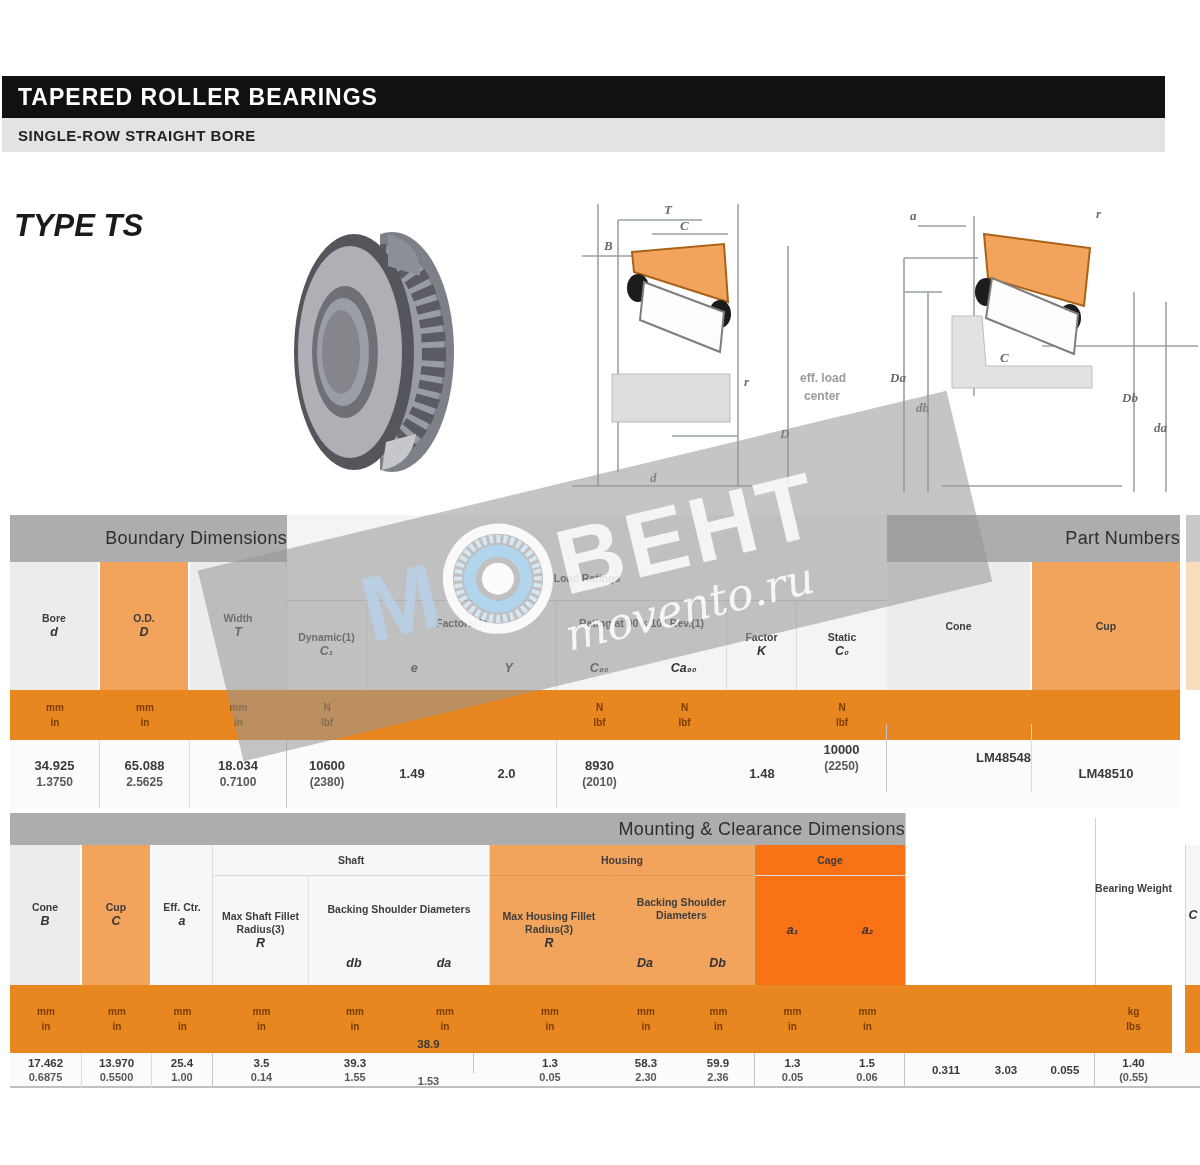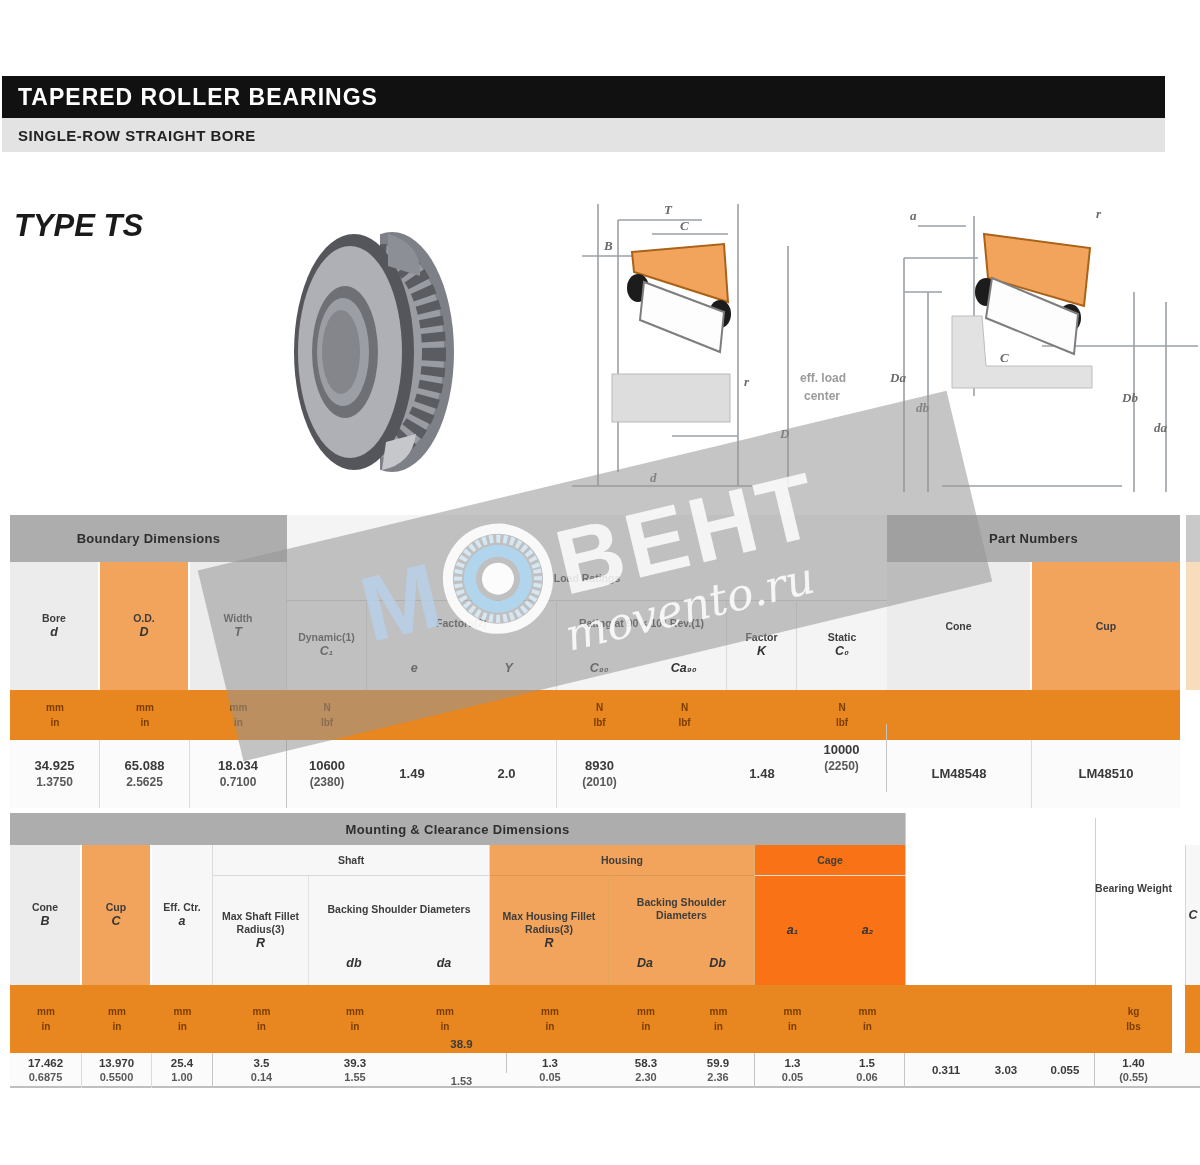--- a/index.html
+++ b/index.html
@@ -1,19 +1,19 @@
 <!DOCTYPE html>
 <html><head>
 <meta charset="utf-8">
 <style>
   html,body{margin:0;padding:0;background:#fff;font-family:"Liberation Sans",sans-serif;}
   #page{position:relative;width:1200px;height:1165px;background:#ffffff;overflow:hidden;}
   .abs{position:absolute;box-sizing:border-box;}
   .flexc{display:flex;flex-direction:column;align-items:center;justify-content:center;text-align:center;}
-  .hdr-band{background:#ADADAD;color:#2e2e2e;font-weight:700;font-size:13px;letter-spacing:.3px;}
+  .hdr-band{background:#ADADAD;color:#2e2e2e;font-weight:400;font-size:18px;letter-spacing:.3px;align-items:flex-end;}
   .cell-lt{background:#ECECEC;}
   .cell-or{background:#F2A45C;}
   .cell-wh{background:#F7F7F7;}
   .lbl{font-size:10.5px;font-weight:700;color:#3d3d3d;line-height:1.2;}
   .sym{font-size:12.5px;font-style:italic;font-weight:700;color:#333;line-height:1.2;}
   .unit{color:#7A3C00;font-weight:700;font-size:10px;line-height:1.55;}
   .val-top{font-size:13px;font-weight:700;color:#3a3a3a;line-height:1.3;}
   .val-bot{font-size:12px;font-weight:600;color:#585858;line-height:1.3;}
   .val2-top{font-size:11.5px;font-weight:700;color:#3a3a3a;line-height:1.25;}
   .val2-bot{font-size:11px;font-weight:600;color:#585858;line-height:1.25;}
@@ -269,21 +269,21 @@
     <span class="val-top">8930</span>
     <span class="val-bot">(2010)</span>
   </div>
   <div class="abs flexc" style="left:727px;top:740px;width:70px;height:68px;">
     <span class="val-top">1.48</span>
   </div>
   <div class="abs flexc sep-strong" style="left:797px;top:724px;width:90px;height:68px;">
     <span class="val-top">10000</span>
     <span class="val-bot">(2250)</span>
   </div>
-  <div class="abs flexc sep-r" style="left:887px;top:740px;width:145px;height:68px;">
+  <div class="abs flexc sep-r" style="left:887px;top:724px;width:145px;height:68px;align-items:flex-end;">
     <span class="val-top">LM48548</span>
   </div>
   <div class="abs flexc" style="left:1032px;top:740px;width:148px;height:68px;">
     <span class="val-top">LM48510</span>
   </div>
 
   <div class="abs flexc hdr-band" style="left:10px;top:813px;width:895px;height:32px;">
     <span>Mounting &amp; Clearance Dimensions</span>
   </div>
   <div class="abs" style="left:905px;top:813px;width:1px;height:275px;background:#CFCFCF;"></div>
@@ -439,21 +439,21 @@
     <span class="val2-bot">1.00</span>
   </div>
   <div class="abs flexc" style="left:213px;top:1053px;width:97px;height:35px;">
     <span class="val2-top">3.5</span>
     <span class="val2-bot">0.14</span>
   </div>
   <div class="abs flexc" style="left:310px;top:1053px;width:90px;height:35px;">
     <span class="val2-top">39.3</span>
     <span class="val2-bot">1.55</span>
   </div>
-  <div class="abs flexc sep-strong" style="left:417px;top:1053px;width:90px;height:20px;gap:24px;">
+  <div class="abs flexc sep-strong" style="left:384px;top:1053px;width:90px;height:20px;gap:24px;">
     <span class="val2-top">38.9</span>
     <span class="val2-bot">1.53</span>
   </div>
   <div class="abs flexc" style="left:490px;top:1053px;width:120px;height:35px;">
     <span class="val2-top">1.3</span>
     <span class="val2-bot">0.05</span>
   </div>
   <div class="abs flexc" style="left:610px;top:1053px;width:72px;height:35px;">
     <span class="val2-top">58.3</span>
     <span class="val2-bot">2.30</span>

